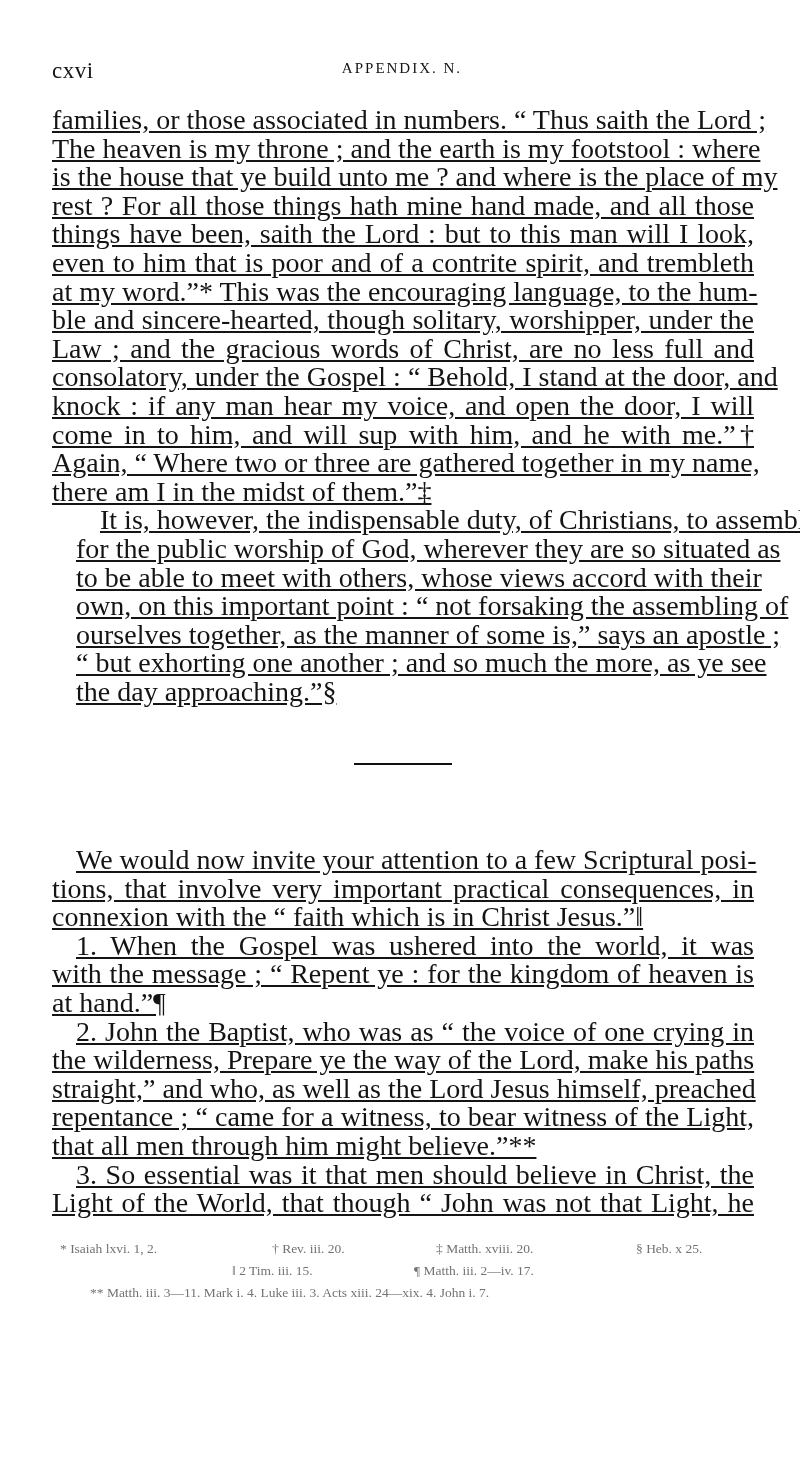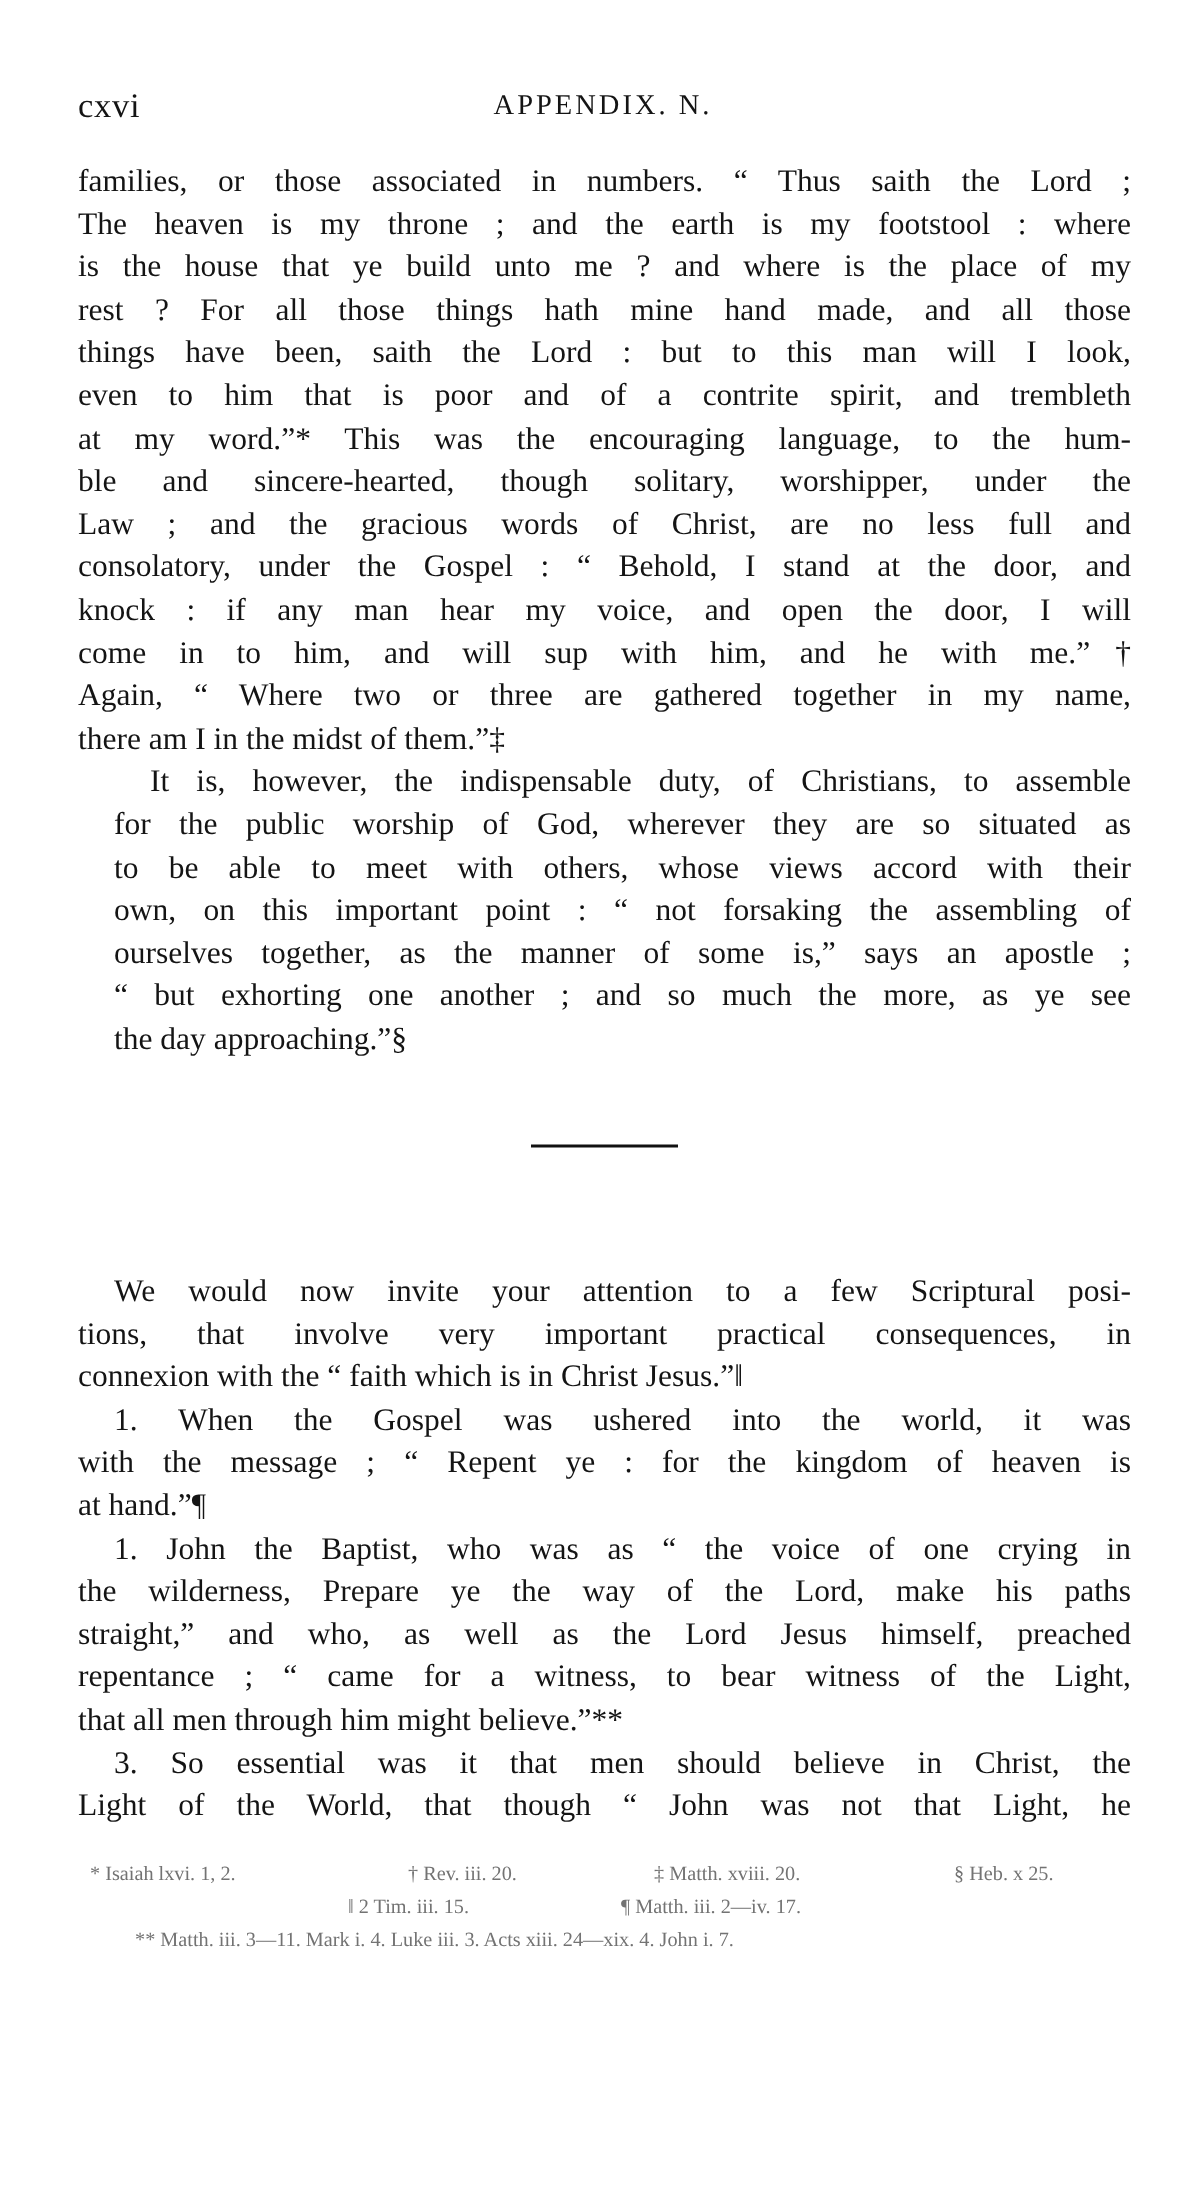--- a/index.html
+++ b/index.html
@@ -9,26 +9,27 @@
       color: #141414;
     }
     .header {
       position: absolute; top: 58px; left: 52px; width: 700px; height: 24px;
     }
     .folio {
       position: absolute; left: 0; top: 0; font-size: 23px; letter-spacing: 0.5px;
     }
     .running-head {
       position: absolute; left: 0; width: 700px; top: 2px; text-align: center;
-      font-size: 19px; letter-spacing: 2px;
+      font-size: 15px; letter-spacing: 2px;
     }
     .body-text {
       position: absolute; left: 52px; width: 702px;
-      font-size: 21px; line-height: 28.6px; text-align: justify;
+      font-size: 28px; line-height: 28.6px; text-align: justify;
       text-align-last: left;
+      text-decoration: underline;
     }
     .body-text p { margin: 0; }
     .indent { text-indent: 24px; }
     #block1 { top: 106px; }
     #block2 { top: 846px; }
     .line { display: block; text-align: justify; text-align-last: justify; white-space: nowrap; }
     .line.last { text-align-last: left; }
     .rule {
       position: absolute; left: 354px; top: 763px; width: 98px; height: 2px; background: #111;
     }
@@ -82,21 +83,21 @@
     <span class="line" style="padding-left:24px">We would now invite your attention to a few Scriptural posi-</span>
     <span class="line">tions, that involve very important practical consequences, in</span>
     <span class="line last">connexion with the “ faith which is in Christ Jesus.”‖</span>
   </p>
   <p>
     <span class="line" style="padding-left:24px">1.  When the Gospel was ushered into the world, it was</span>
     <span class="line">with the message ; “ Repent ye : for the kingdom of heaven is</span>
     <span class="line last">at hand.”¶</span>
   </p>
   <p>
-    <span class="line" style="padding-left:24px">1.  John the Baptist, who was as “ the voice of one crying in</span>
+    <span class="line" style="padding-left:24px">2.  John the Baptist, who was as “ the voice of one crying in</span>
     <span class="line">the wilderness, Prepare ye the way of the Lord, make his paths</span>
     <span class="line">straight,” and who, as well as the Lord Jesus himself, preached</span>
     <span class="line">repentance ; “ came for a witness, to bear witness of the Light,</span>
     <span class="line last">that all men through him might believe.”**</span>
   </p>
   <p>
     <span class="line" style="padding-left:24px">3.  So essential was it that men should believe in Christ, the</span>
     <span class="line">Light of the World, that though “ John was not that Light, he</span>
   </p>
 </div>

